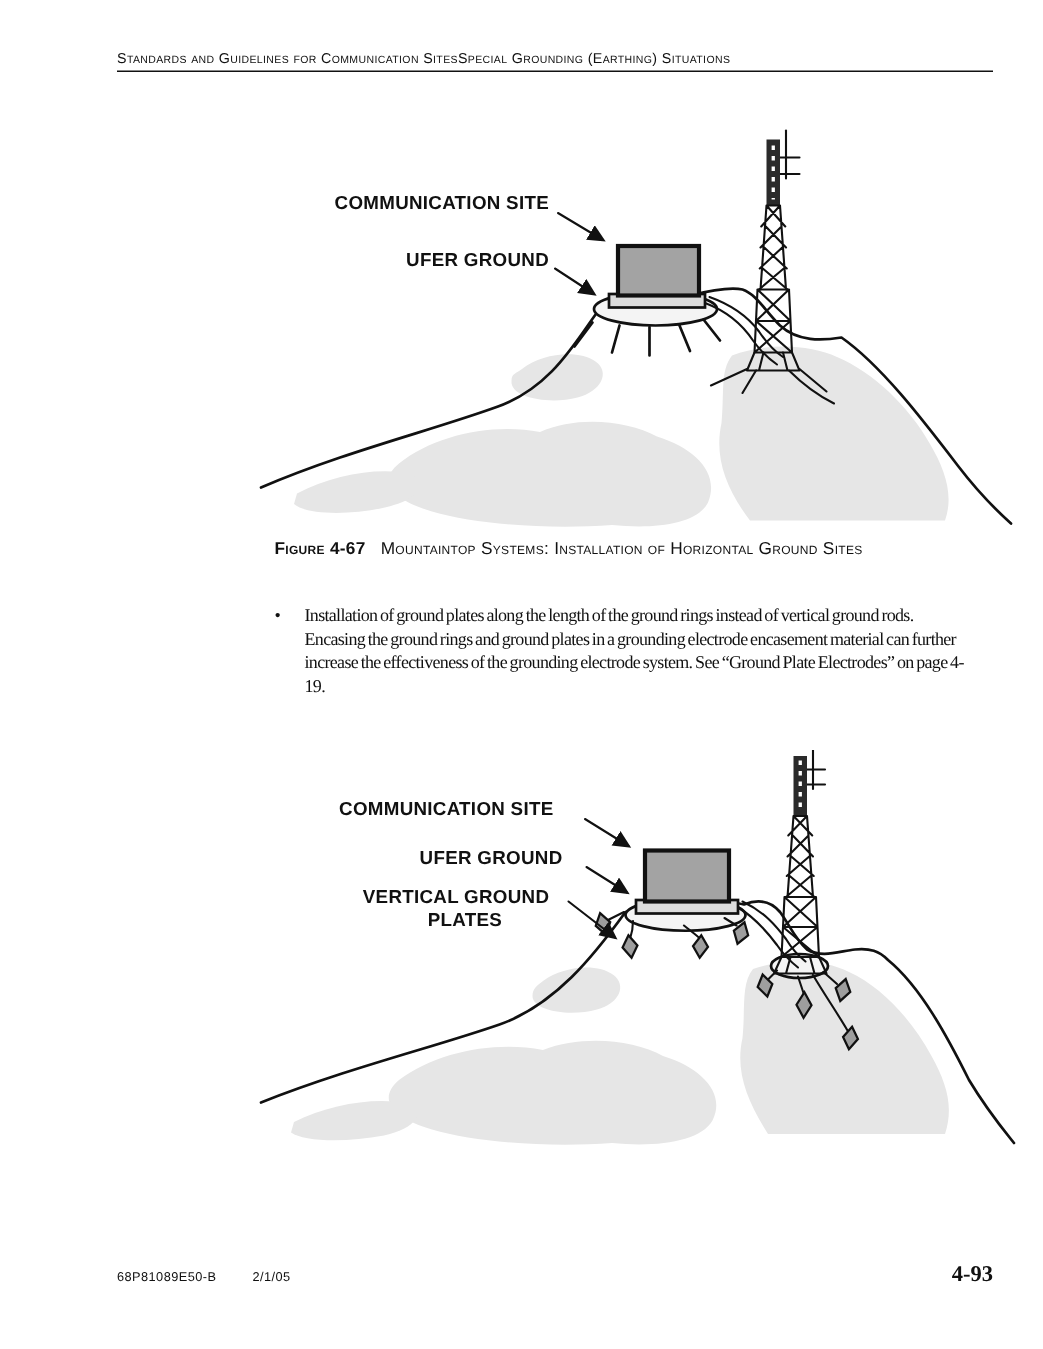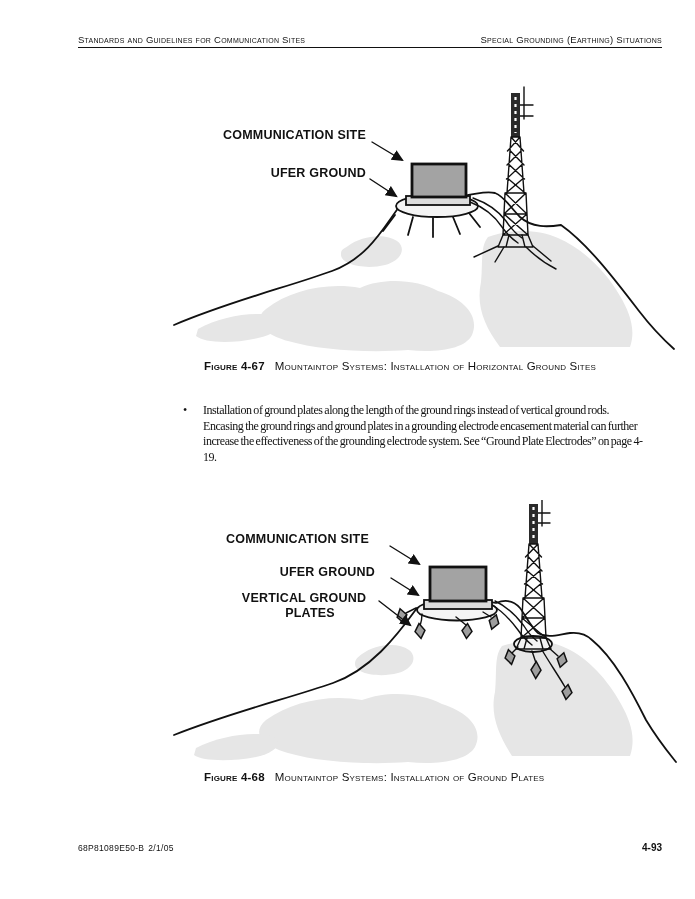--- a/index.html
+++ b/index.html
@@ -6,52 +6,52 @@
     --ink:#111111; --building-fill:#a3a3a3; --slab-fill:#dcdcdc;
     --terrain-patch:#e6e6e6; --plate-fill:#9e9e9e; --ring-fill:#f4f4f4;
   }
   html,body{margin:0;padding:0;}
   body{width:695px;height:899px;background:#ffffff;position:relative;overflow:hidden;
        font-family:"Liberation Sans",sans-serif;color:var(--ink);}
   .page{position:absolute;inset:0;background:#fff;}
 
   
   .hdr{position:absolute;top:34px;left:78px;width:584px;display:flex;
-       justify-content:space-between;align-items:flex-end;
+       align-items:flex-end;
        font-size:9.5px;line-height:11px;letter-spacing:0.25px;
        font-variant:small-caps;border-bottom:1.5px solid var(--ink);padding-bottom:2px;}
 
   
   svg.fig{position:absolute;left:170px;}
   .ln{fill:none;stroke:var(--ink);stroke-width:1.8;stroke-linecap:round;stroke-linejoin:round;}
   .ln-thin{stroke-width:1.4;}
   .patch{fill:var(--terrain-patch);stroke:none;}
   .building{fill:var(--building-fill);stroke:var(--ink);stroke-width:2.8;}
   .slab{fill:var(--slab-fill);stroke:var(--ink);stroke-width:1.8;}
   .ring{fill:var(--ring-fill);stroke:var(--ink);stroke-width:1.8;}
   .plate{fill:var(--plate-fill);stroke:var(--ink);stroke-width:1.5;}
   .mast{fill:#2a2a2a;}
   .fig-label{font:bold 12.5px "Liberation Sans",sans-serif;fill:var(--ink);letter-spacing:0.2px;}
 
   
   .caption{position:absolute;left:183px;font-size:11.5px;font-variant:small-caps;
            letter-spacing:0.2px;white-space:nowrap;}
-  .caption .cap-label{font-weight:bold;margin-right:10px;margin-left:21px;}
+  .caption .cap-label{font-weight:bold;margin-right:10px;}
 
   
   .bullet-item{position:absolute;left:183px;top:403px;width:464px;display:flex;
          font-family:"Liberation Serif",serif;font-size:12px;line-height:15.6px;
          letter-spacing:-0.45px;word-spacing:-0.8px;}
   .bullet-item .dot{width:20px;flex:none;font-family:"Liberation Serif",serif;}
 
   
   .ftr{position:absolute;top:842px;left:78px;width:584px;display:flex;align-items:baseline;
        font-size:8.5px;letter-spacing:0.3px;}
-  .ftr .doc{margin-right:4px;}
-  .ftr .pgnum{margin-left:auto;font-weight:bold;font-size:10px;letter-spacing:0;}
+  .ftr .doc{margin-right:24px;}
+  .ftr .pgnum{margin-left:auto;font-weight:bold;font-size:15px;letter-spacing:0;font-family:Liberation Serif, serif;}
 </style>
 </head>
 <body>
 
 <div class="page">
 
   <div class="hdr">
     <span>Standards and Guidelines for Communication Sites</span>
     <span>Special Grounding (Earthing) Situations</span>
   </div>
@@ -158,23 +158,20 @@
 
     <text class="fig-label" x="199" y="43" text-anchor="end">COMMUNICATION SITE</text>
     <path class="ln ln-thin" d="M220 46 L249 64" marker-end="url(#ah2)"></path>
     <text class="fig-label" x="205" y="76" text-anchor="end">UFER GROUND</text>
     <path class="ln ln-thin" d="M221 78 L248 95" marker-end="url(#ah2)"></path>
     <text class="fig-label" x="134" y="102" text-anchor="middle">VERTICAL GROUND</text>
     <text class="fig-label" x="140" y="117" text-anchor="middle">PLATES</text>
     <path class="ln ln-thin" d="M209 101 L240 125" marker-end="url(#ah2)"></path>
   </svg>
 
-  <div class="caption" style="top:771px">
-    <span class="cap-label">Figure 4-68</span><span>Mountaintop Systems: Installation of Ground Plates</span>
-  </div>
 
   <div class="ftr">
     <span class="doc">68P81089E50-B</span>
     <span>2/1/05</span>
     <span class="pgnum">4-93</span>
   </div>
 
 </div>
 
 </body></html>

